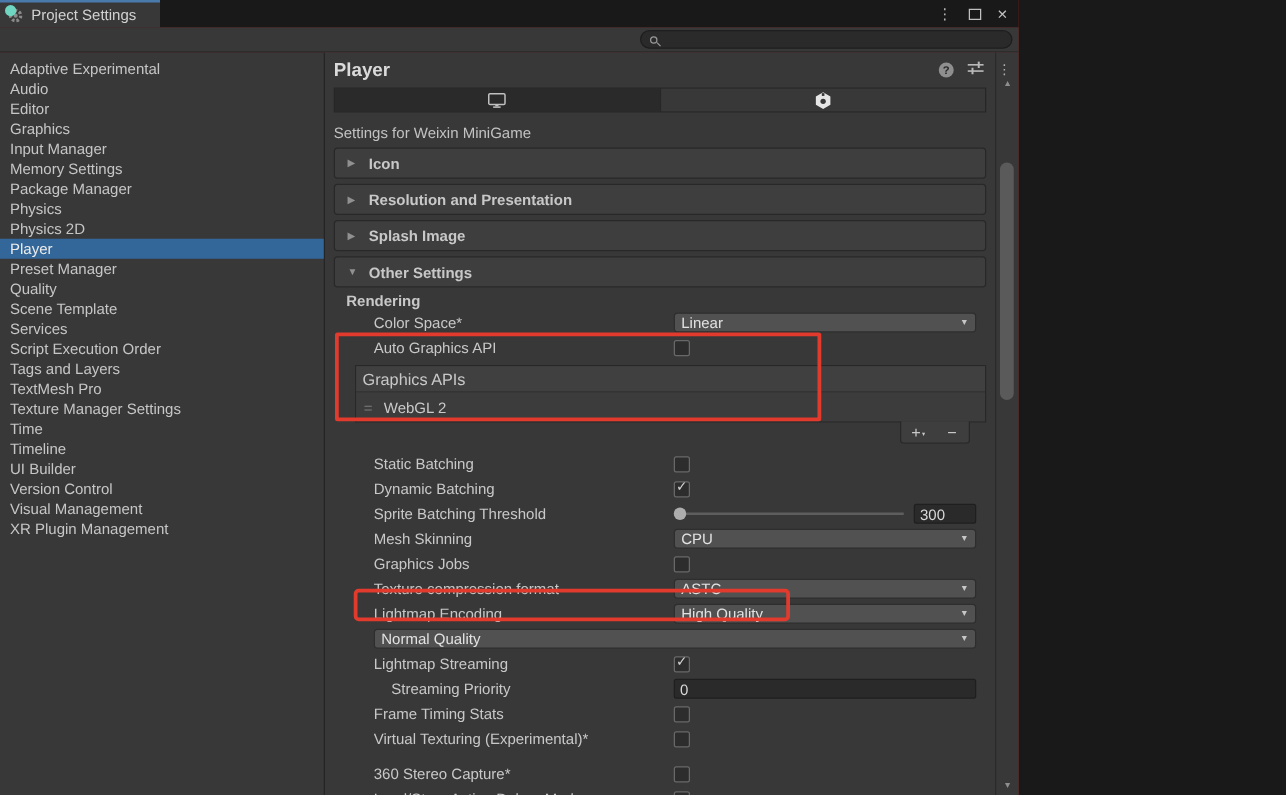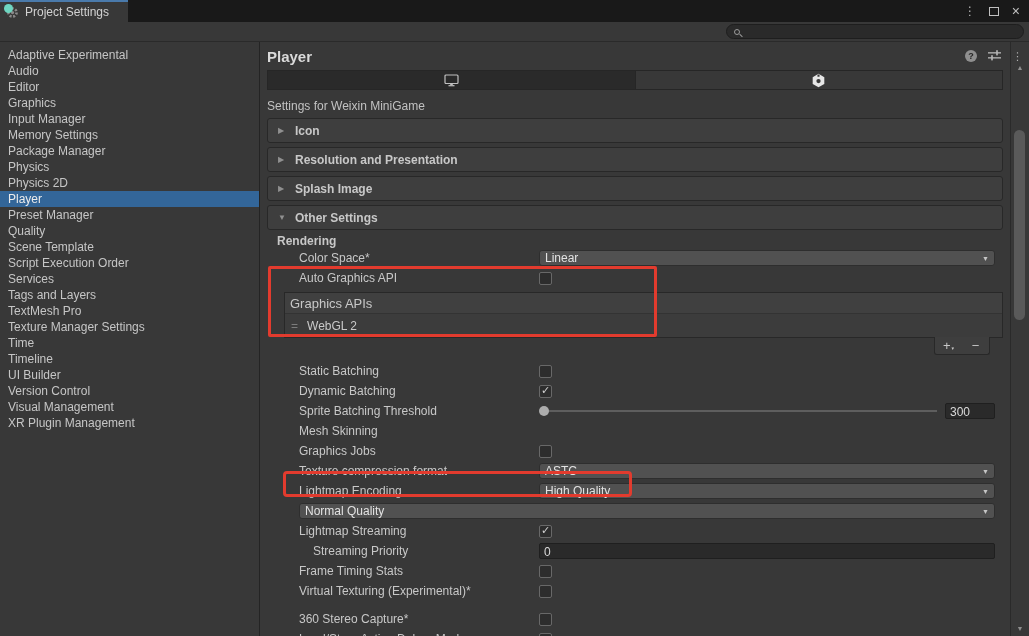--- a/index.html
+++ b/index.html
@@ -1,18 +1,18 @@
 <!DOCTYPE html>
 <html><head>
 <meta charset="utf-8">
 <style>
   * { margin:0; padding:0; box-sizing:border-box; }
   html,body { width:1029px; height:636px; overflow:hidden; background:#191919;
               font-family:"Liberation Sans", sans-serif; }
-  .window { position:relative; width:1029px; height:636px; background:#7f1d1d; overflow:hidden; }
+  .window { position:relative; width:815px; height:636px; background:#7f1d1d; overflow:hidden; }
 
   
   .titlebar { height:22px; background:#191919; display:flex; align-items:stretch; }
   .doc-tab { width:128px; background:#383838; border-top:2px solid #4A7AAB;
              display:flex; align-items:center; padding-left:5px; gap:5px; }
   .gear-wrap { position:relative; width:15px; height:15px; flex:none; }
   .gear-wrap svg { position:absolute; left:1px; top:1px; }
   .teal-dot { position:absolute; left:-1px; top:-1px; width:9px; height:9px; border-radius:50%;
               background:#6ED6C1; }
   .doc-tab-label { font-size:12px; color:#D2D2D2; white-space:nowrap; }
@@ -195,25 +195,25 @@
 
         <div class="side-item">
           <span>Quality</span>
         </div>
 
         <div class="side-item">
           <span>Scene Template</span>
         </div>
 
         <div class="side-item">
+          <span>Services</span>
+        </div>
+
+        <div class="side-item">
           <span>Script Execution Order</span>
-        </div>
-
-        <div class="side-item">
-          <span>Services</span>
         </div>
 
         <div class="side-item">
           <span>Tags and Layers</span>
         </div>
 
         <div class="side-item">
           <span>TextMesh Pro</span>
         </div>
 
@@ -354,20 +354,26 @@
           <div class="slider">
             <div class="slider-track"></div>
             <div class="slider-thumb"></div>
           </div>
           <div class="numfield">300</div>
         </div>
       </div>
 
       <div class="row">
         <span class="lbl">Mesh Skinning</span>
+        <div class="ctrl">
+          <div class="dropdown">
+            <span class="dd-val">CPU</span>
+            <span class="dd-arrow">▼</span>
+          </div>
+        </div>
       </div>
 
       <div class="row">
         <span class="lbl">Graphics Jobs</span>
         <div class="ctrl">
           <span class="checkbox">
             
           </span>
         </div>
       </div>

